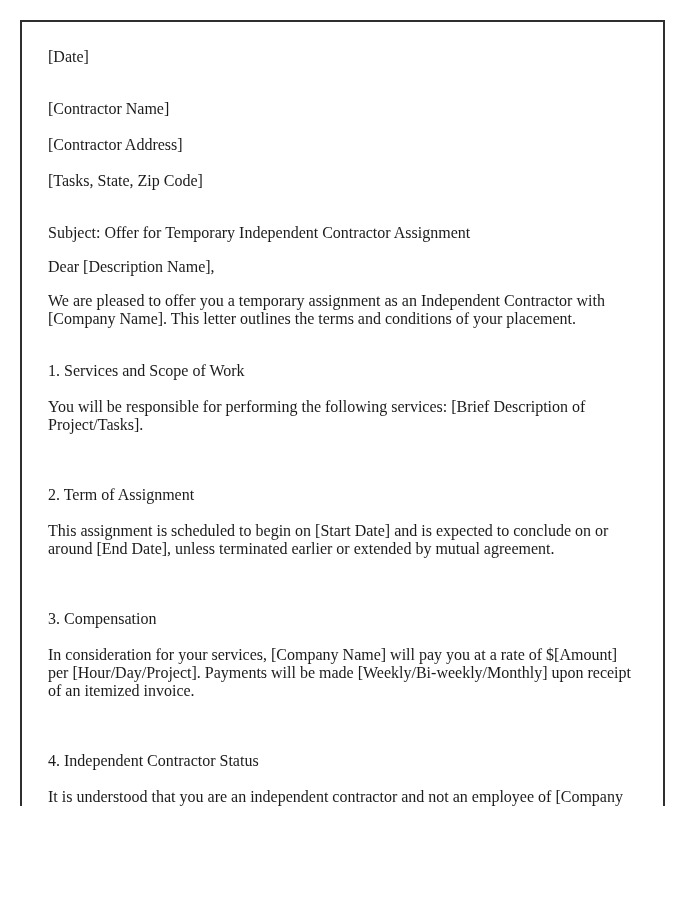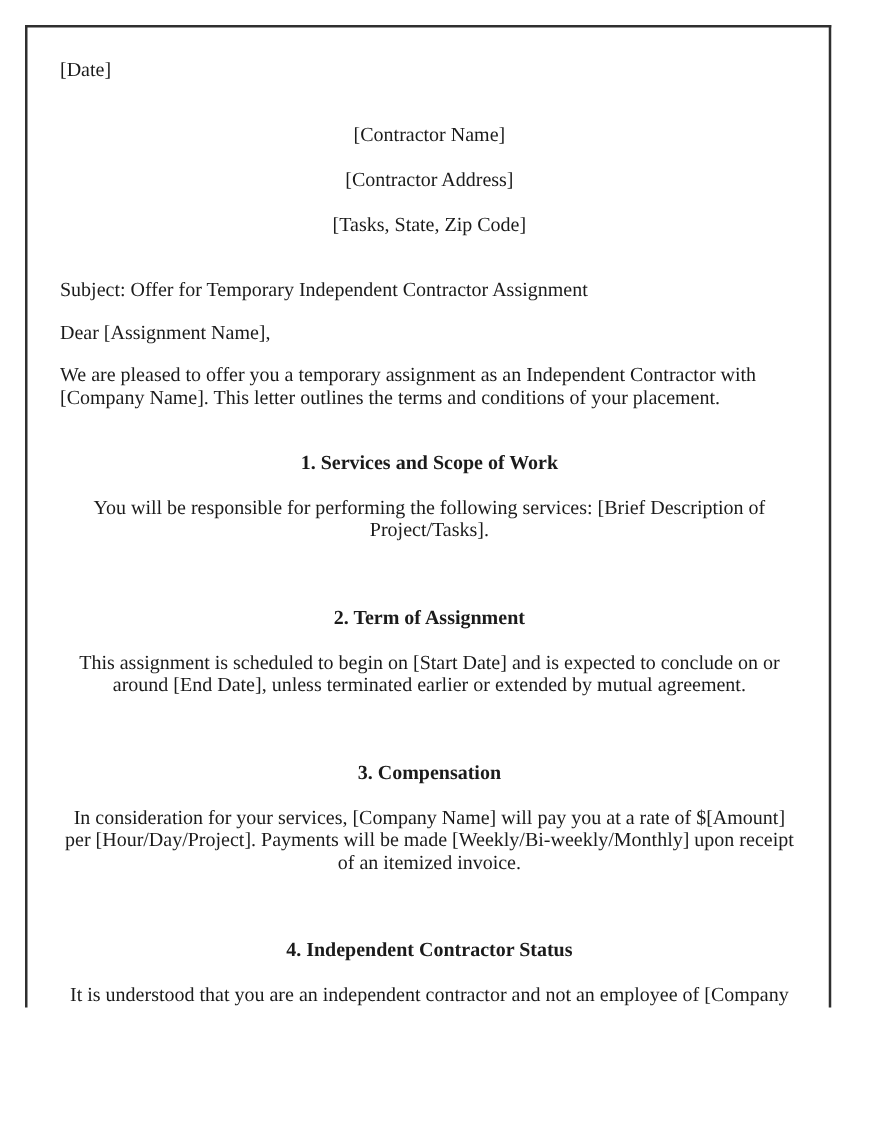--- a/index.html
+++ b/index.html
@@ -23,39 +23,39 @@
     padding: 10px 24px 0 26px;
     overflow: hidden;
     background: #ffffff;
   }
   .block {
     margin: 16px 0;
     font-size: 16px;
     line-height: 18px;
     white-space: pre-line;
   }
-  .line { display: block; text-align: center; }
-  .heading { font-weight: bold; }
+  .line { display: block; }
+  .heading { font-weight: normal; }
 </style>
 </head>
 <body>
 
 <div class="letter-page">
 
   <p class="block">[Date]</p>
 
   <p class="block">
     <span class="line">[Contractor Name]</span>
     <span class="line">[Contractor Address]</span>
     <span class="line">[Tasks, State, Zip Code]</span>
   </p>
 
   <p class="block">Subject: Offer for Temporary Independent Contractor Assignment</p>
 
-  <p class="block">Dear [Assignment Name],</p>
+  <p class="block">Dear [Description Name],</p>
 
   <p class="block">We are pleased to offer you a temporary assignment as an Independent Contractor with
 [Company Name]. This letter outlines the terms and conditions of your placement.</p>
 
   <p class="block">
     <span class="line heading">1. Services and Scope of Work</span>
     <span class="line">You will be responsible for performing the following services: [Brief Description of
 Project/Tasks].</span>
   </p>
 

